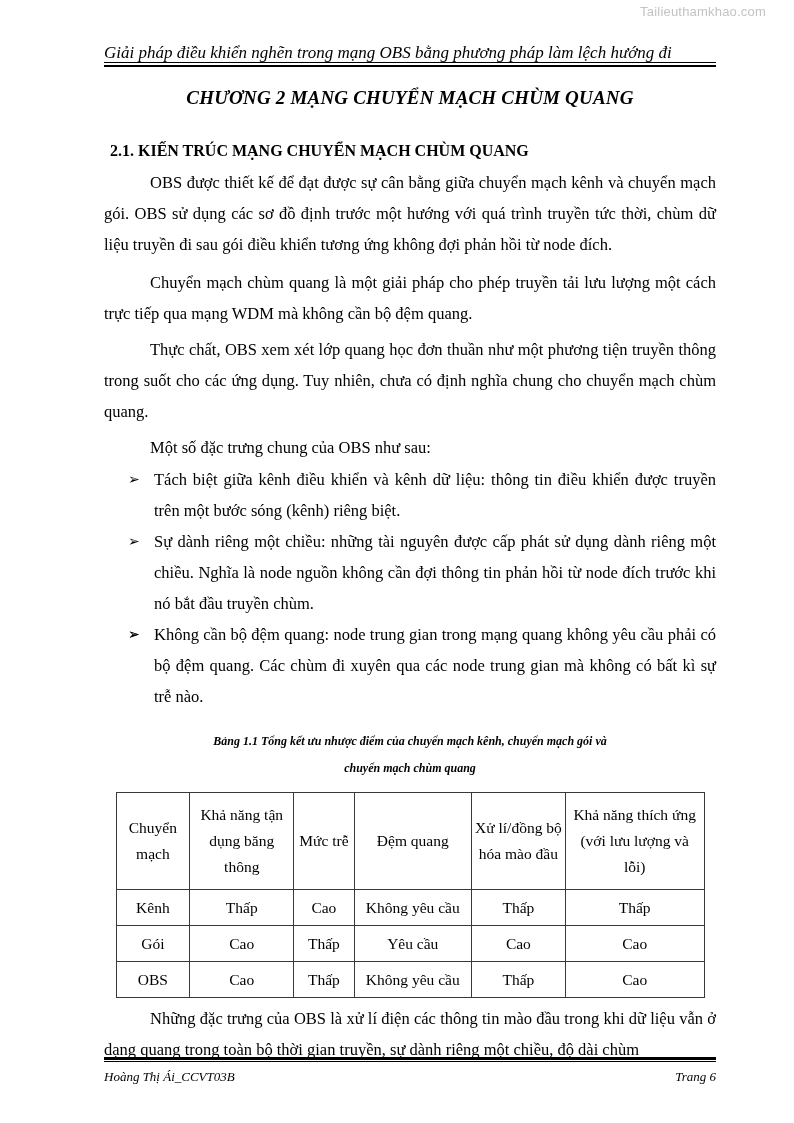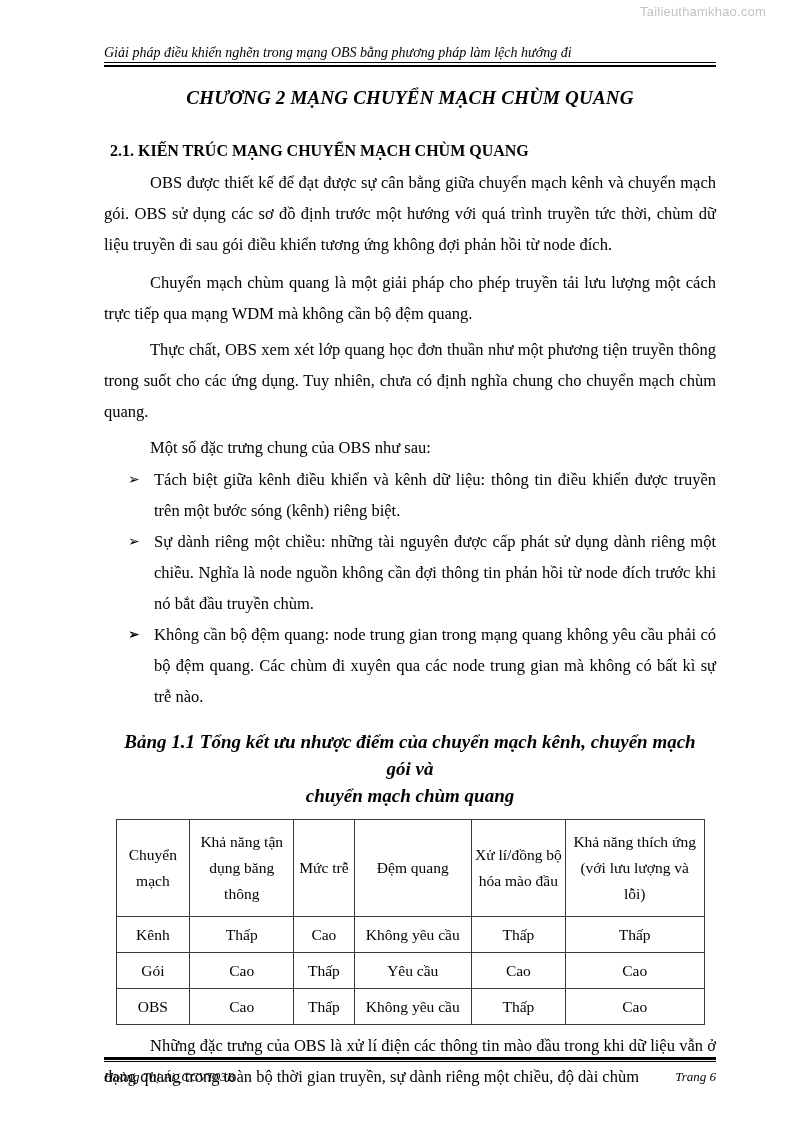--- a/index.html
+++ b/index.html
@@ -38,21 +38,21 @@
 
   
   .header-zone {
     position: absolute;
     left: 104px;
     top: 44px;
     width: 612px;
   }
   .header-text {
     font-style: italic;
-    font-size: 14px;
+    font-size: 17px;
     line-height: 17px;
     white-space: nowrap;
   }
   .rule-double {
     margin-top: 1px;
     border-top: 1px solid #000;
     height: 4px;
     box-sizing: content-box;
   }
   .rule-double .thick {
@@ -115,21 +115,21 @@
     position: absolute;
     left: 24px;
     top: 0;
     font-family: "DejaVu Sans", sans-serif;
     font-size: 14px;
     line-height: 31px;
   }
 
   
   .table-caption {
-    font-size: 19px;
+    font-size: 12px;
     font-weight: bold;
     font-style: italic;
     text-align: center;
     line-height: 27px;
     margin: 16px 0 0 0;
     padding: 0 8px;
   }
 
   
   table.summary {

